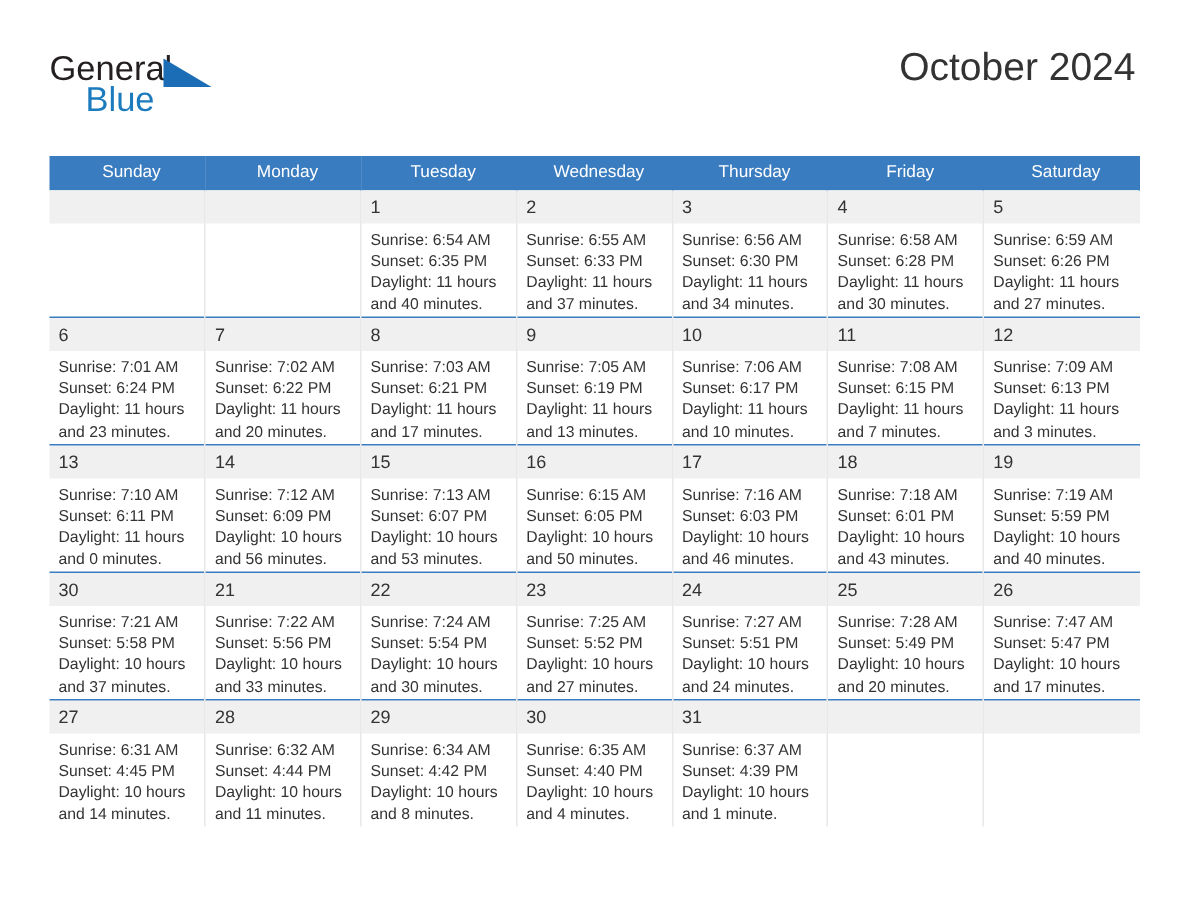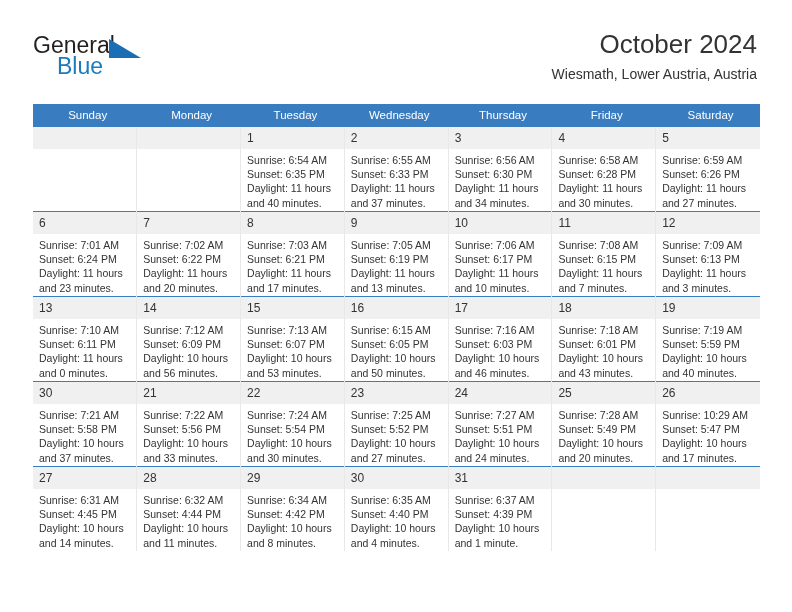--- a/index.html
+++ b/index.html
@@ -129,21 +129,20 @@
 <body>
 
 <div class="page-header">
   <div class="brand">
     <span class="brand-general">General</span>
     <span class="brand-triangle"></span>
     <span class="brand-blue">Blue</span>
   </div>
   <div class="title-block">
     <div class="cal-title">October 2024</div>
-    <div class="cal-subtitle">Wiesmath, Lower Austria, Austria</div>
   </div>
 </div>
 
 <table class="calendar">
   <thead>
     <tr>
       <th>Sunday</th>
       <th>Monday</th>
       <th>Tuesday</th>
       <th>Wednesday</th>
@@ -362,21 +361,21 @@
           <span class="daynum">25</span>
           <div class="details">
             <div>Sunrise: 7:28 AM</div>
             <div>Sunset: 5:49 PM</div>
             <div class="wrap">Daylight: 10 hours and 20 minutes.</div>
           </div>
         </td>
         <td>
           <span class="daynum">26</span>
           <div class="details">
-            <div>Sunrise: 10:29 AM</div>
+            <div>Sunrise: 7:47 AM</div>
             <div>Sunset: 5:47 PM</div>
             <div class="wrap">Daylight: 10 hours and 17 minutes.</div>
           </div>
         </td>
       </tr>
       <tr class="week-row">
         <td>
           <span class="daynum">27</span>
           <div class="details">
             <div>Sunrise: 6:31 AM</div>

